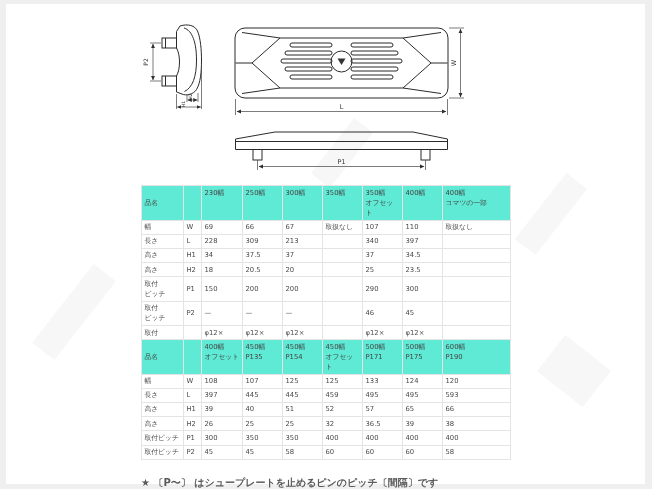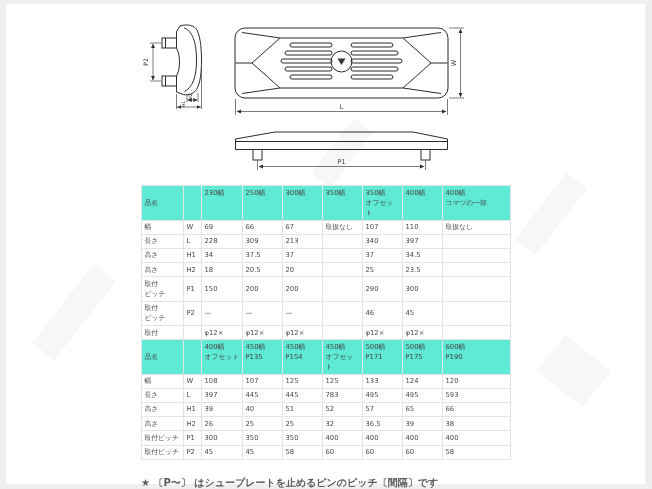--- a/index.html
+++ b/index.html
@@ -302,21 +302,21 @@
           <td>133</td>
           <td>124</td>
           <td>120</td>
         </tr>
         <tr>
           <td>長さ</td>
           <td>L</td>
           <td>397</td>
           <td>445</td>
           <td>445</td>
-          <td>783</td>
+          <td>459</td>
           <td>495</td>
           <td>495</td>
           <td>593</td>
         </tr>
         <tr>
           <td>高さ</td>
           <td>H1</td>
           <td>39</td>
           <td>40</td>
           <td>51</td>

